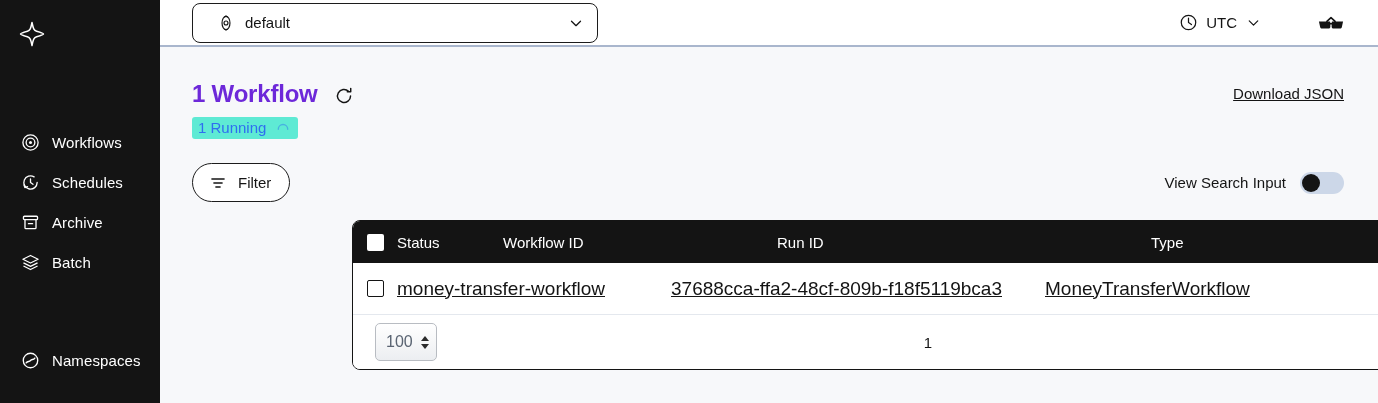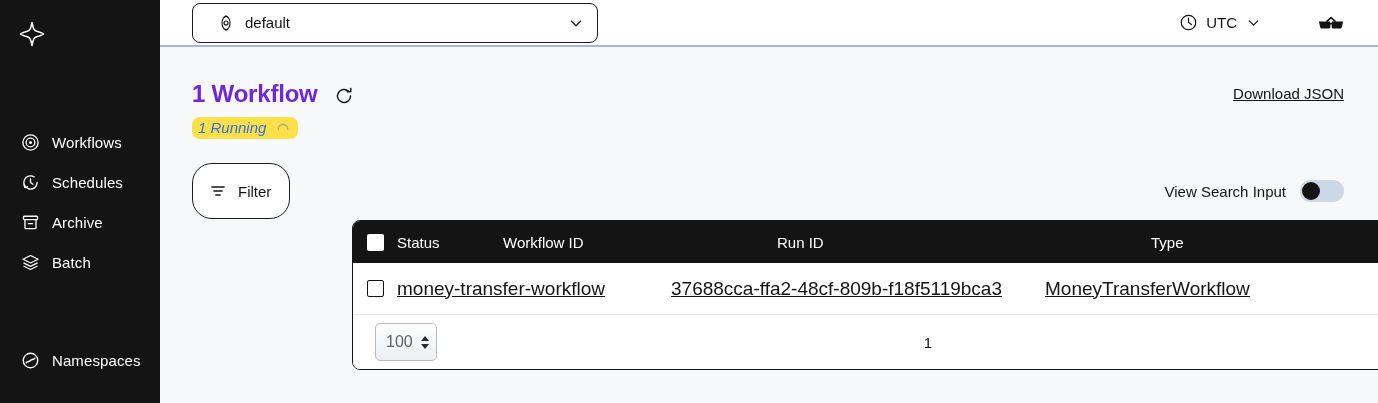--- a/index.html
+++ b/index.html
@@ -72,40 +72,39 @@
   .head-row {
     position: absolute; top: 30px; left: 32px; right: 34px;
     display: flex; align-items: flex-start;
   }
   .title-block { display: flex; flex-direction: column; gap: 6px; }
   .title-line { display: flex; align-items: center; gap: 16px; }
   .page-title { font-size: 24px; font-weight: 600; color: #6d28d9; letter-spacing: -.2px; line-height: 34px; }
   .refresh-btn { cursor: pointer; display:flex; align-items:center; padding-top: 3px; }
   .status-badge {
     display: inline-flex; align-items: center; gap: 10px;
-    background: #fde047; color: #2f6ef0;
-    border-radius: 8px;
+    background: #5eead4; color: #2f6ef0;
+    border-radius: 3px;
     padding: 2px 8px 3px 6px;
     font-size: 15px;
     width: max-content;
-    font-style: italic;
   }
   .status-badge .spin { opacity: .45; display:flex; }
   .dl-json {
     margin-left: auto; font-size: 15px; color: #141414;
     text-decoration: underline; cursor: pointer; padding-top: 8px;
   }
 
   .tools-row {
     position: absolute; top: 116px; left: 32px; right: 34px;
     display: flex; align-items: center;
   }
   .filter-btn {
     display: flex; align-items: center; gap: 11px;
-    height: 56px; padding: 0 18px 0 16px;
+    height: 39px; padding: 0 18px 0 16px;
     background: #ffffff; border: 1px solid #1c1c1c; border-radius: 20px;
     font-size: 15px; color: #141414; cursor: pointer;
   }
   .vsi { margin-left: auto; display: flex; align-items: center; gap: 14px; }
   .vsi-label { font-size: 15px; color: #141414; }
   .toggle {
     width: 44px; height: 22px; border-radius: 11px;
     background: #ccd7e8; position: relative; cursor: pointer;
   }
   .toggle .knob {

